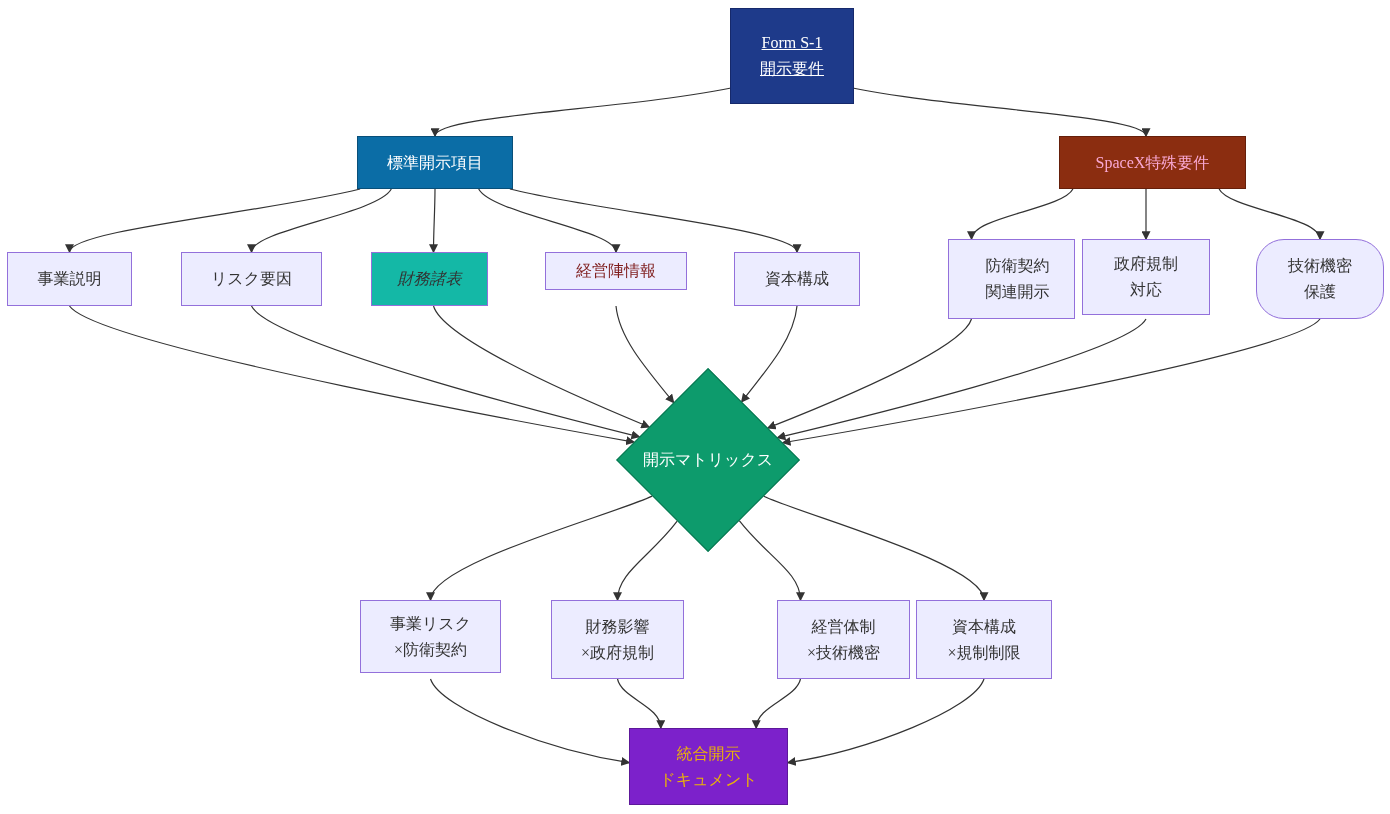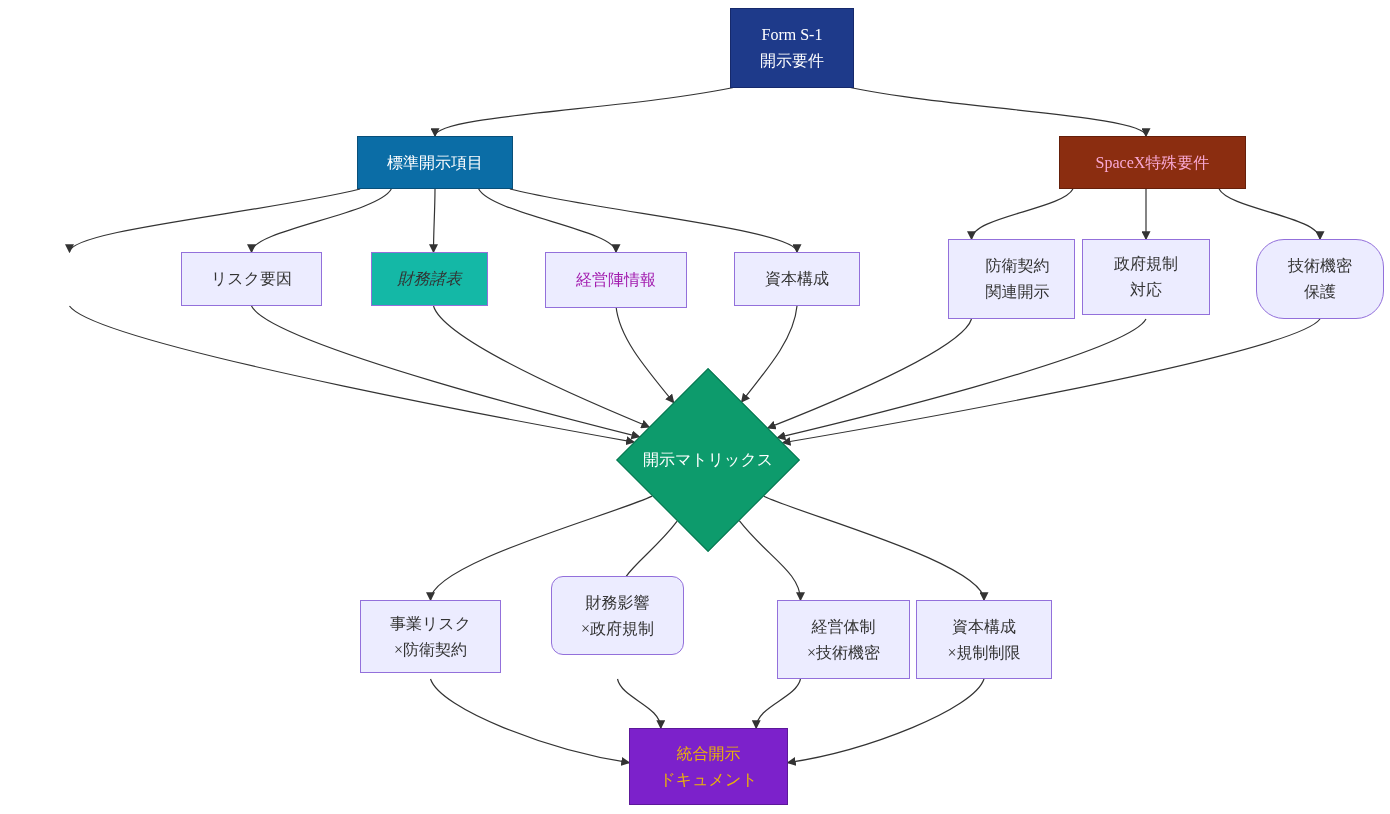--- a/index.html
+++ b/index.html
@@ -52,36 +52,39 @@
         <path d="M 677.162962962963 521.162962962963 C 650.0073185589266 557.0457022257551, 617.5 572.4070370370371, 617.5 600" fill="none" stroke="#333333" stroke-width="1.2" marker-end="url(#arrow)"></path>
         <path d="M 739.2867647058823 520.7132352941177 C 766.7867635461196 556.3327533114484, 800.5 572.2496323529411, 800.5 600" fill="none" stroke="#333333" stroke-width="1.2" marker-end="url(#arrow)"></path>
         <path d="M 763.7453347969265 496.25466520307356 C 804.45533191487 515.4300696227209, 984 563.6891328210758, 984 600" fill="none" stroke="#333333" stroke-width="1.2" marker-end="url(#arrow)"></path>
         <path d="M 430.5 679 C 440.425 709, 549 750.65, 629 762.65" fill="none" stroke="#333333" stroke-width="1.2" marker-end="url(#arrow)"></path>
         <path d="M 617.5 679 C 621.83 698.6, 660.8 706, 660.8 728" fill="none" stroke="#333333" stroke-width="1.2" marker-end="url(#arrow)"></path>
         <path d="M 800.5 679 C 796.07 698.6, 756.2 706, 756.2 728" fill="none" stroke="#333333" stroke-width="1.2" marker-end="url(#arrow)"></path>
         <path d="M 984 679 C 974.2 709, 868 750.65, 788 762.65" fill="none" stroke="#333333" stroke-width="1.2" marker-end="url(#arrow)"></path>
       </g>
   </svg>
 
-<div class="node rect" style="left: 730px; top: 8px; width: 124px; height: 80px; color: rgb(255, 255, 255); background: rgb(30, 58, 138); border-color: rgb(22, 41, 107);">
+<div class="node rect" style="left: 730px; top: 8px; width: 124px; height: 96px; color: rgb(255, 255, 255); background: rgb(30, 58, 138); border-color: rgb(22, 41, 107); text-decoration: underline;">
       <div class="label"><span>Form S-1</span><br><span>開示要件</span></div>
     </div>
     <div class="node rect" style="left: 357px; top: 136px; width: 156px; height: 53px; color: rgb(255, 255, 255); background: rgb(11, 109, 166); border-color: rgb(8, 79, 121);">
       <div class="label"><span>標準開示項目</span></div>
     </div>
     <div class="node rect" style="left: 1059px; top: 136px; width: 187px; height: 53px; color: #f9a8d4; background: rgb(139, 45, 16); border-color: rgb(101, 31, 10);">
       <div class="label"><span>SpaceX特殊要件</span></div>
     </div>
+    <div class="node rect" style="left: 7px; top: 252px; width: 125px; height: 54px; color: rgb(51, 51, 51); background: rgb(236, 236, 255); border-color: rgb(147, 112, 219);">
+      <div class="label"><span>事業説明</span></div>
+    </div>
     <div class="node rect" style="left: 181px; top: 252px; width: 141px; height: 54px; color: rgb(51, 51, 51); background: rgb(236, 236, 255); border-color: rgb(147, 112, 219);">
       <div class="label"><span>リスク要因</span></div>
     </div>
     <div class="node rect" style="left: 371px; top: 252px; width: 117px; height: 54px; color: rgb(51, 51, 51); background: #14b8a6; border-color: rgb(147, 112, 219); font-style: italic;">
       <div class="label"><span>財務諸表</span></div>
     </div>
-    <div class="node rect" style="left: 545px; top: 252px; width: 142px; height: 56px; color: #a21caf; background: rgb(236, 236, 255); border-color: rgb(147, 112, 219);">
+    <div class="node rect" style="left: 545px; top: 252px; width: 142px; height: 38px; color: #7f1d1d; background: rgb(236, 236, 255); border-color: rgb(147, 112, 219);">
       <div class="label"><span>経営陣情報</span></div>
     </div>
     <div class="node rect" style="left: 734px; top: 252px; width: 126px; height: 54px; color: rgb(51, 51, 51); background: rgb(236, 236, 255); border-color: rgb(147, 112, 219);">
       <div class="label"><span>資本構成</span></div>
     </div>
     <div class="node rect" style="left: 948px; top: 239px; width: 127px; height: 80px; color: rgb(51, 51, 51); background: rgb(236, 236, 255); border-color: rgb(147, 112, 219); padding-left: 12px;">
       <div class="label"><span>防衛契約</span><br><span>関連開示</span></div>
     </div>
     <div class="node rect" style="left: 1082px; top: 239px; width: 128px; height: 76px; color: rgb(51, 51, 51); background: rgb(236, 236, 255); border-color: rgb(147, 112, 219);">
       <div class="label"><span>政府規制</span><br><span>対応</span></div>
@@ -89,21 +92,21 @@
     <div class="node rect" style="left: 1256px; top: 239px; width: 128px; height: 80px; color: rgb(51, 51, 51); background: rgb(236, 236, 255); border-color: rgb(147, 112, 219); border-radius: 28px;">
       <div class="label"><span>技術機密</span><br><span>保護</span></div>
     </div>
     <div class="node diamond-box" style="left: 616px; top: 368px; width: 184px; height: 184px; color: rgb(255, 255, 255);">
       <div class="diamond-shape" style="left: 26.9462px; top: 26.9462px; width: 130.108px; height: 130.108px; background: rgb(13, 155, 108); border: 1px solid rgb(10, 117, 80);"></div>
       <div class="label diamond-label"><span>開示マトリックス</span></div>
     </div>
     <div class="node rect" style="left: 360px; top: 600px; width: 141px; height: 73px; color: rgb(51, 51, 51); background: rgb(236, 236, 255); border-color: rgb(147, 112, 219);">
       <div class="label"><span>事業リスク</span><br><span>×防衛契約</span></div>
     </div>
-    <div class="node rect" style="left: 551px; top: 576px; width: 133px; height: 79px; color: rgb(51, 51, 51); background: rgb(236, 236, 255); border-color: rgb(147, 112, 219); border-radius: 12px;">
+    <div class="node rect" style="left: 551px; top: 600px; width: 133px; height: 79px; color: rgb(51, 51, 51); background: rgb(236, 236, 255); border-color: rgb(147, 112, 219);">
       <div class="label"><span>財務影響</span><br><span>×政府規制</span></div>
     </div>
     <div class="node rect" style="left: 734px; top: 600px; width: 133px; height: 79px; color: rgb(51, 51, 51); background: rgb(236, 236, 255); border-color: rgb(147, 112, 219); margin-left: 43px;">
       <div class="label"><span>経営体制</span><br><span>×技術機密</span></div>
     </div>
     <div class="node rect" style="left: 916px; top: 600px; width: 136px; height: 79px; color: rgb(51, 51, 51); background: rgb(236, 236, 255); border-color: rgb(147, 112, 219);">
       <div class="label"><span>資本構成</span><br><span>×規制制限</span></div>
     </div>
     <div class="node rect" style="left: 629px; top: 728px; width: 159px; height: 77px; color: #eab308; background: rgb(124, 33, 203); border-color: rgb(93, 24, 154);">
       <div class="label"><span>統合開示</span><br><span>ドキュメント</span></div>

